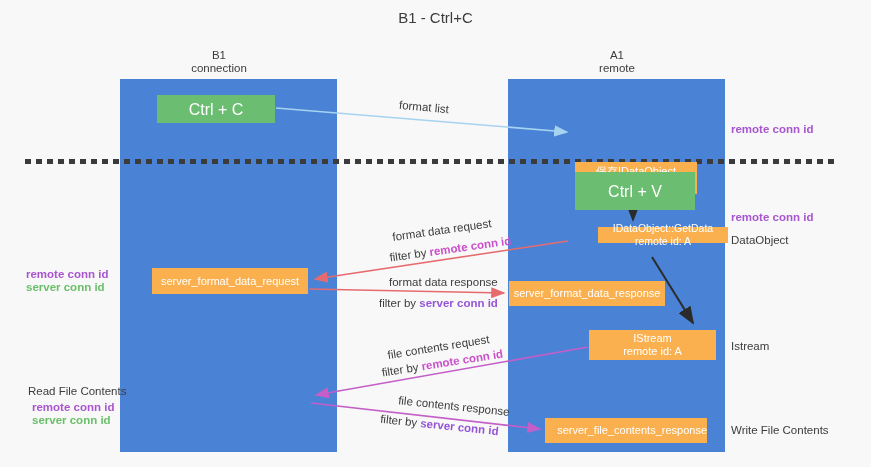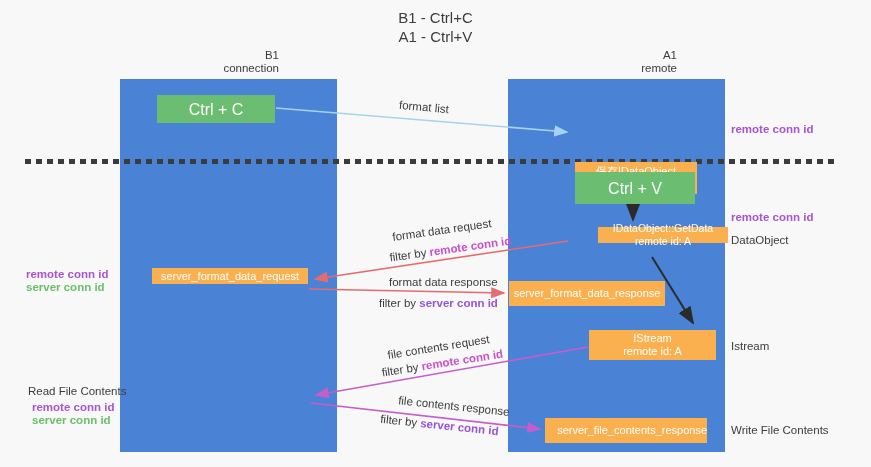--- a/index.html
+++ b/index.html
@@ -14,21 +14,21 @@
   }
   .abs{position:absolute;}
   .nowrap{white-space:nowrap;}
   
   .title{
     left:0;right:0;top:8px;text-align:center;
     font-size:15px;line-height:19px;color:#3c3c3c;
   }
   
   .colhead{
-    top:49px;width:120px;text-align:right;
+    top:49px;width:120px;text-align:center;
     font-size:11.5px;line-height:13px;color:#3c3c3c;
   }
   
   .col{
     top:79px;width:217px;height:373px;
     background:#4a82d6;
   }
   
   .dashline{
     left:25px;top:159px;width:813px;height:5px;
@@ -54,21 +54,20 @@
   .rot-dn6{transform:rotate(6deg);}
   svg.overlay{position:absolute;left:0;top:0;pointer-events:none;}
 </style>
 </head>
 <body>
 
 <div id="stage">
 
   <div class="abs title">
     <div>B1 - Ctrl+C</div>
-    <div>A1 - Ctrl+V</div>
   </div>
 
   <div class="abs colhead" style="left:159px;">
     <div>B1</div>
     <div>connection</div>
   </div>
   <div class="abs colhead" style="left:557px;">
     <div>A1</div>
     <div>remote</div>
   </div>
@@ -106,32 +105,32 @@
     <span>Ctrl + C</span>
   </div>
 
   <div class="abs box orange" style="left:575px;top:118px;width:122px;height:32px;margin-top:44px;">
     <span>
       <span>保存IDataObject</span><br>
       <span>remote id: A</span>
     </span>
   </div>
 
-  <div class="abs box green" style="left:575px;top:172px;width:120px;height:32px;">
+  <div class="abs box green" style="left:575px;top:172px;width:120px;height:38px;">
     <span>Ctrl + V</span>
   </div>
 
   <div class="abs box orange" style="left:570px;top:227px;width:130px;height:16px;font-size:10.5px;margin-left:28px;">
     <span>
       <span>IDataObject::GetData</span><br>
       <span>remote id: A</span>
     </span>
   </div>
 
-  <div class="abs box orange" style="left:152px;top:268px;width:156px;height:16px;">
+  <div class="abs box orange" style="left:152px;top:268px;width:156px;height:26px;">
     <span>server_format_data_request</span>
   </div>
 
   <div class="abs box orange" style="left:509px;top:281px;width:156px;height:25px;">
     <span>server_format_data_response</span>
   </div>
 
   <div class="abs box orange" style="left:589px;top:330px;width:127px;height:30px;">
     <span>
       <span>IStream</span><br>

